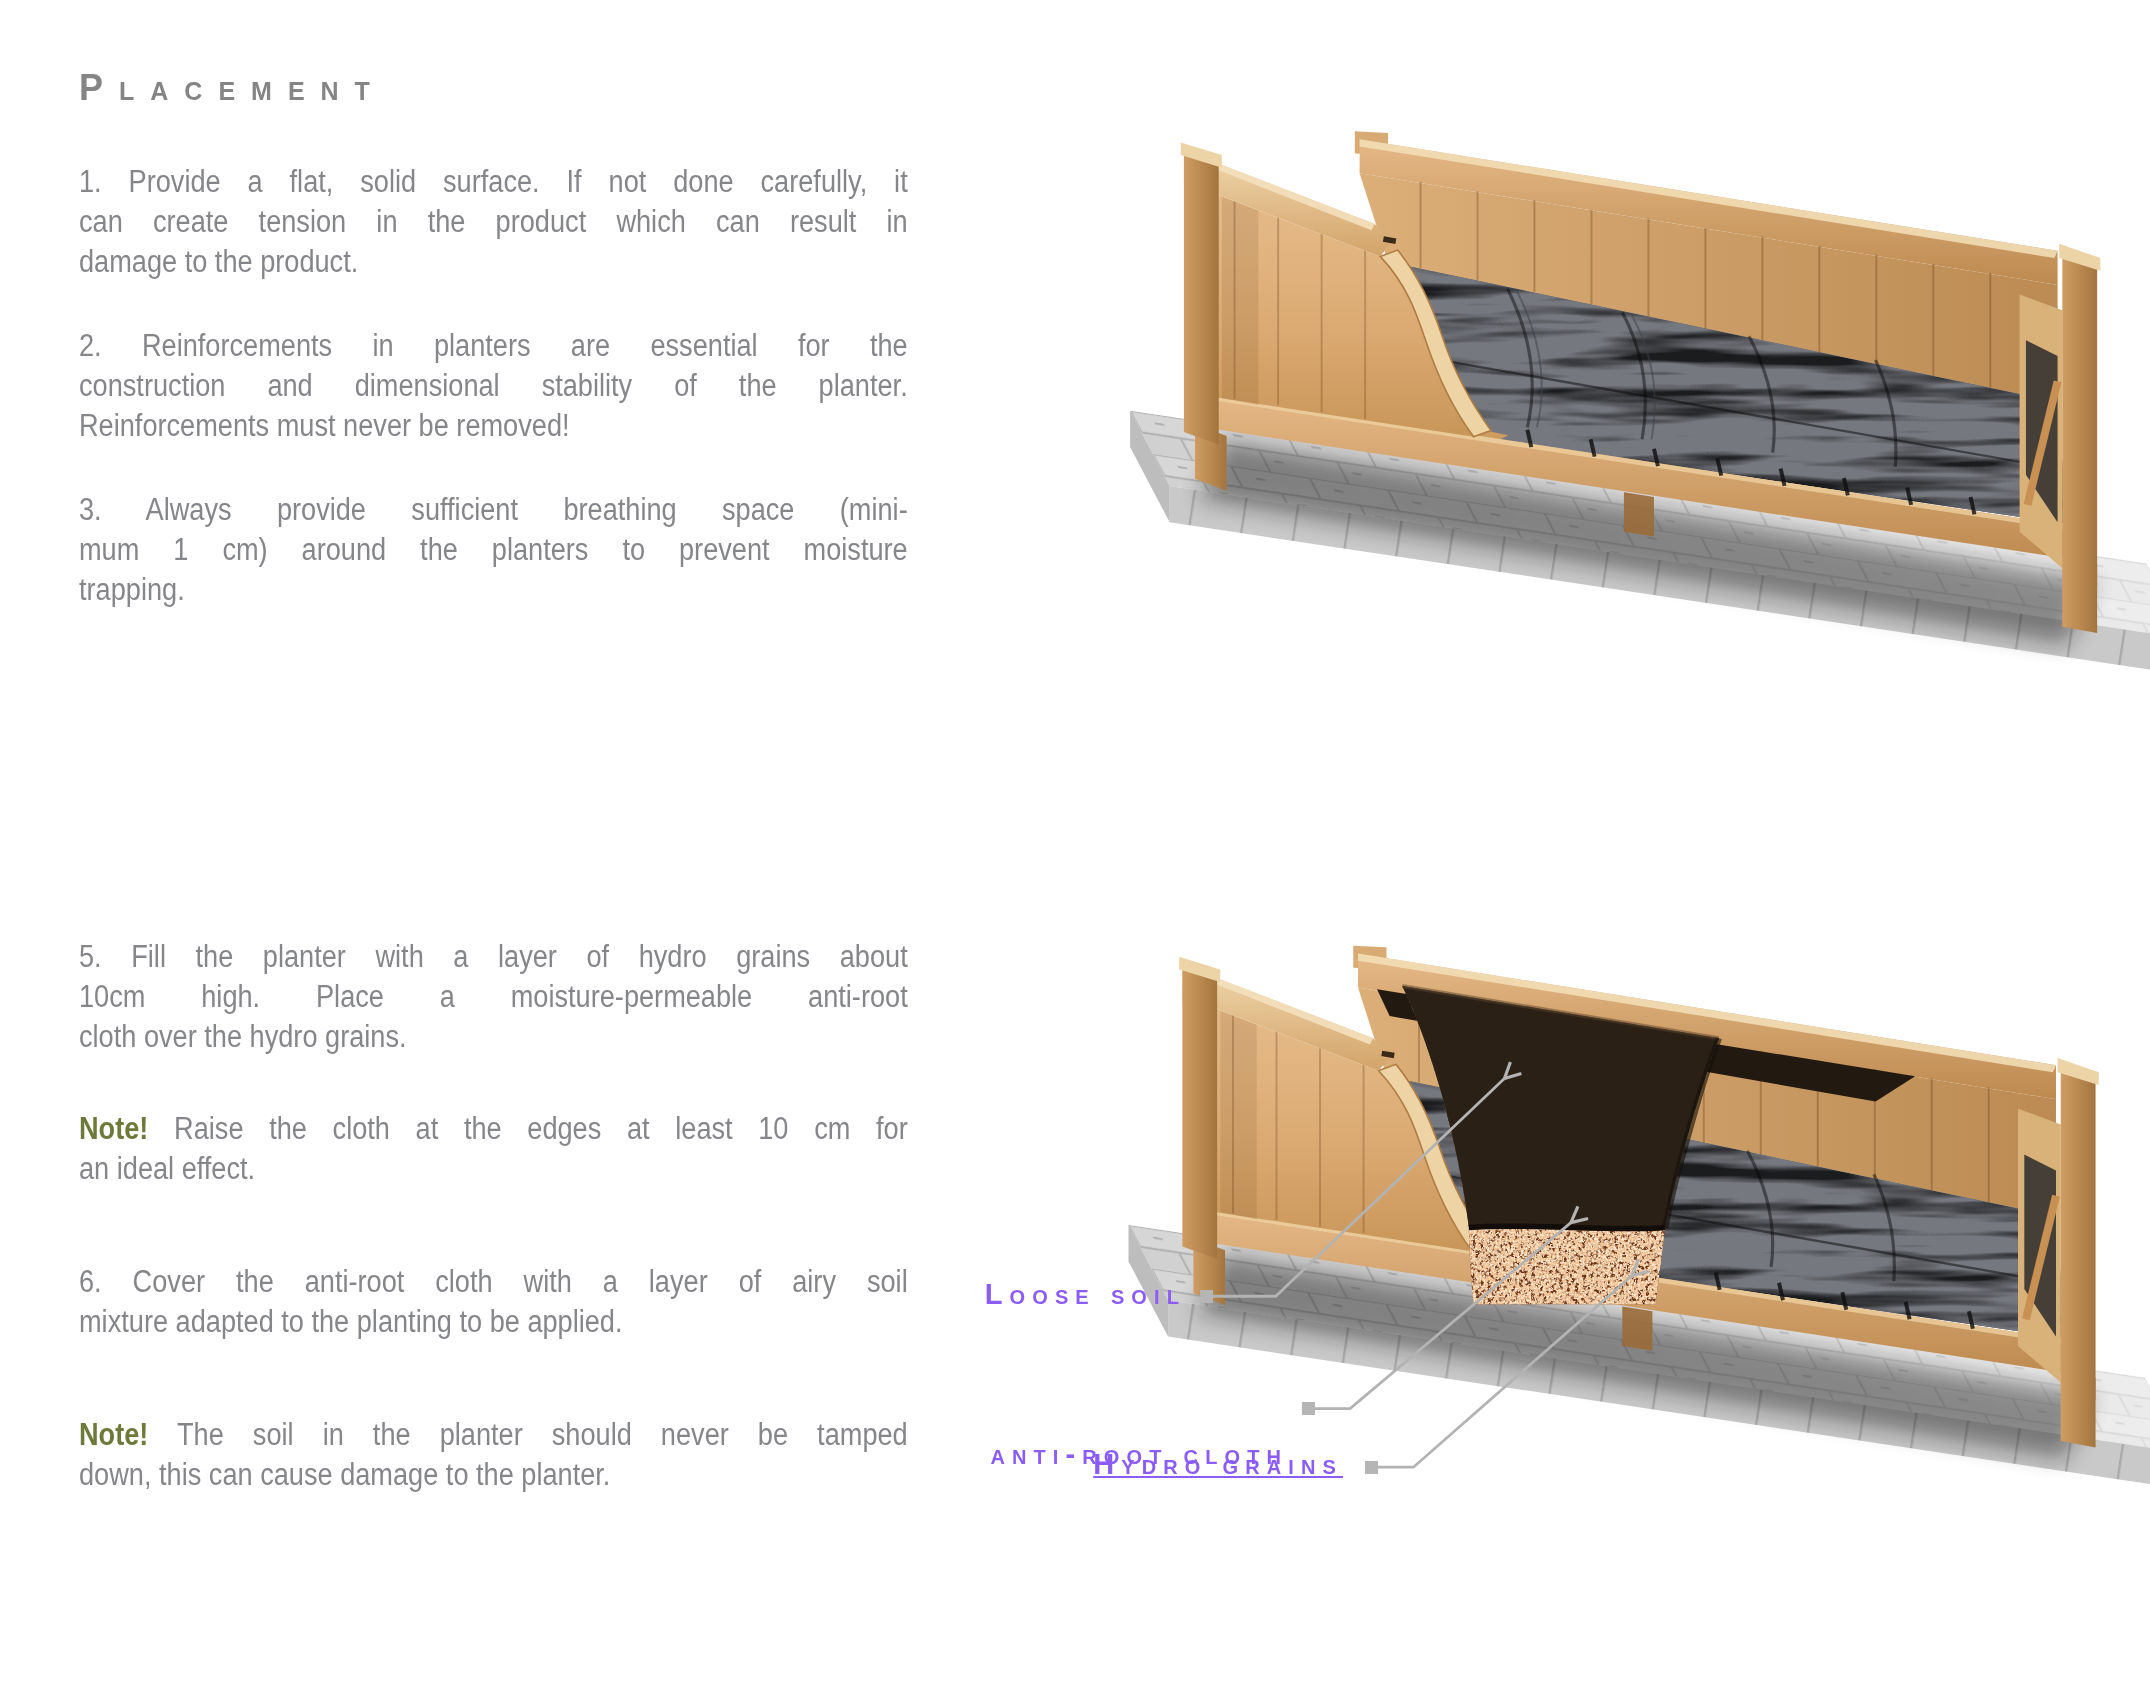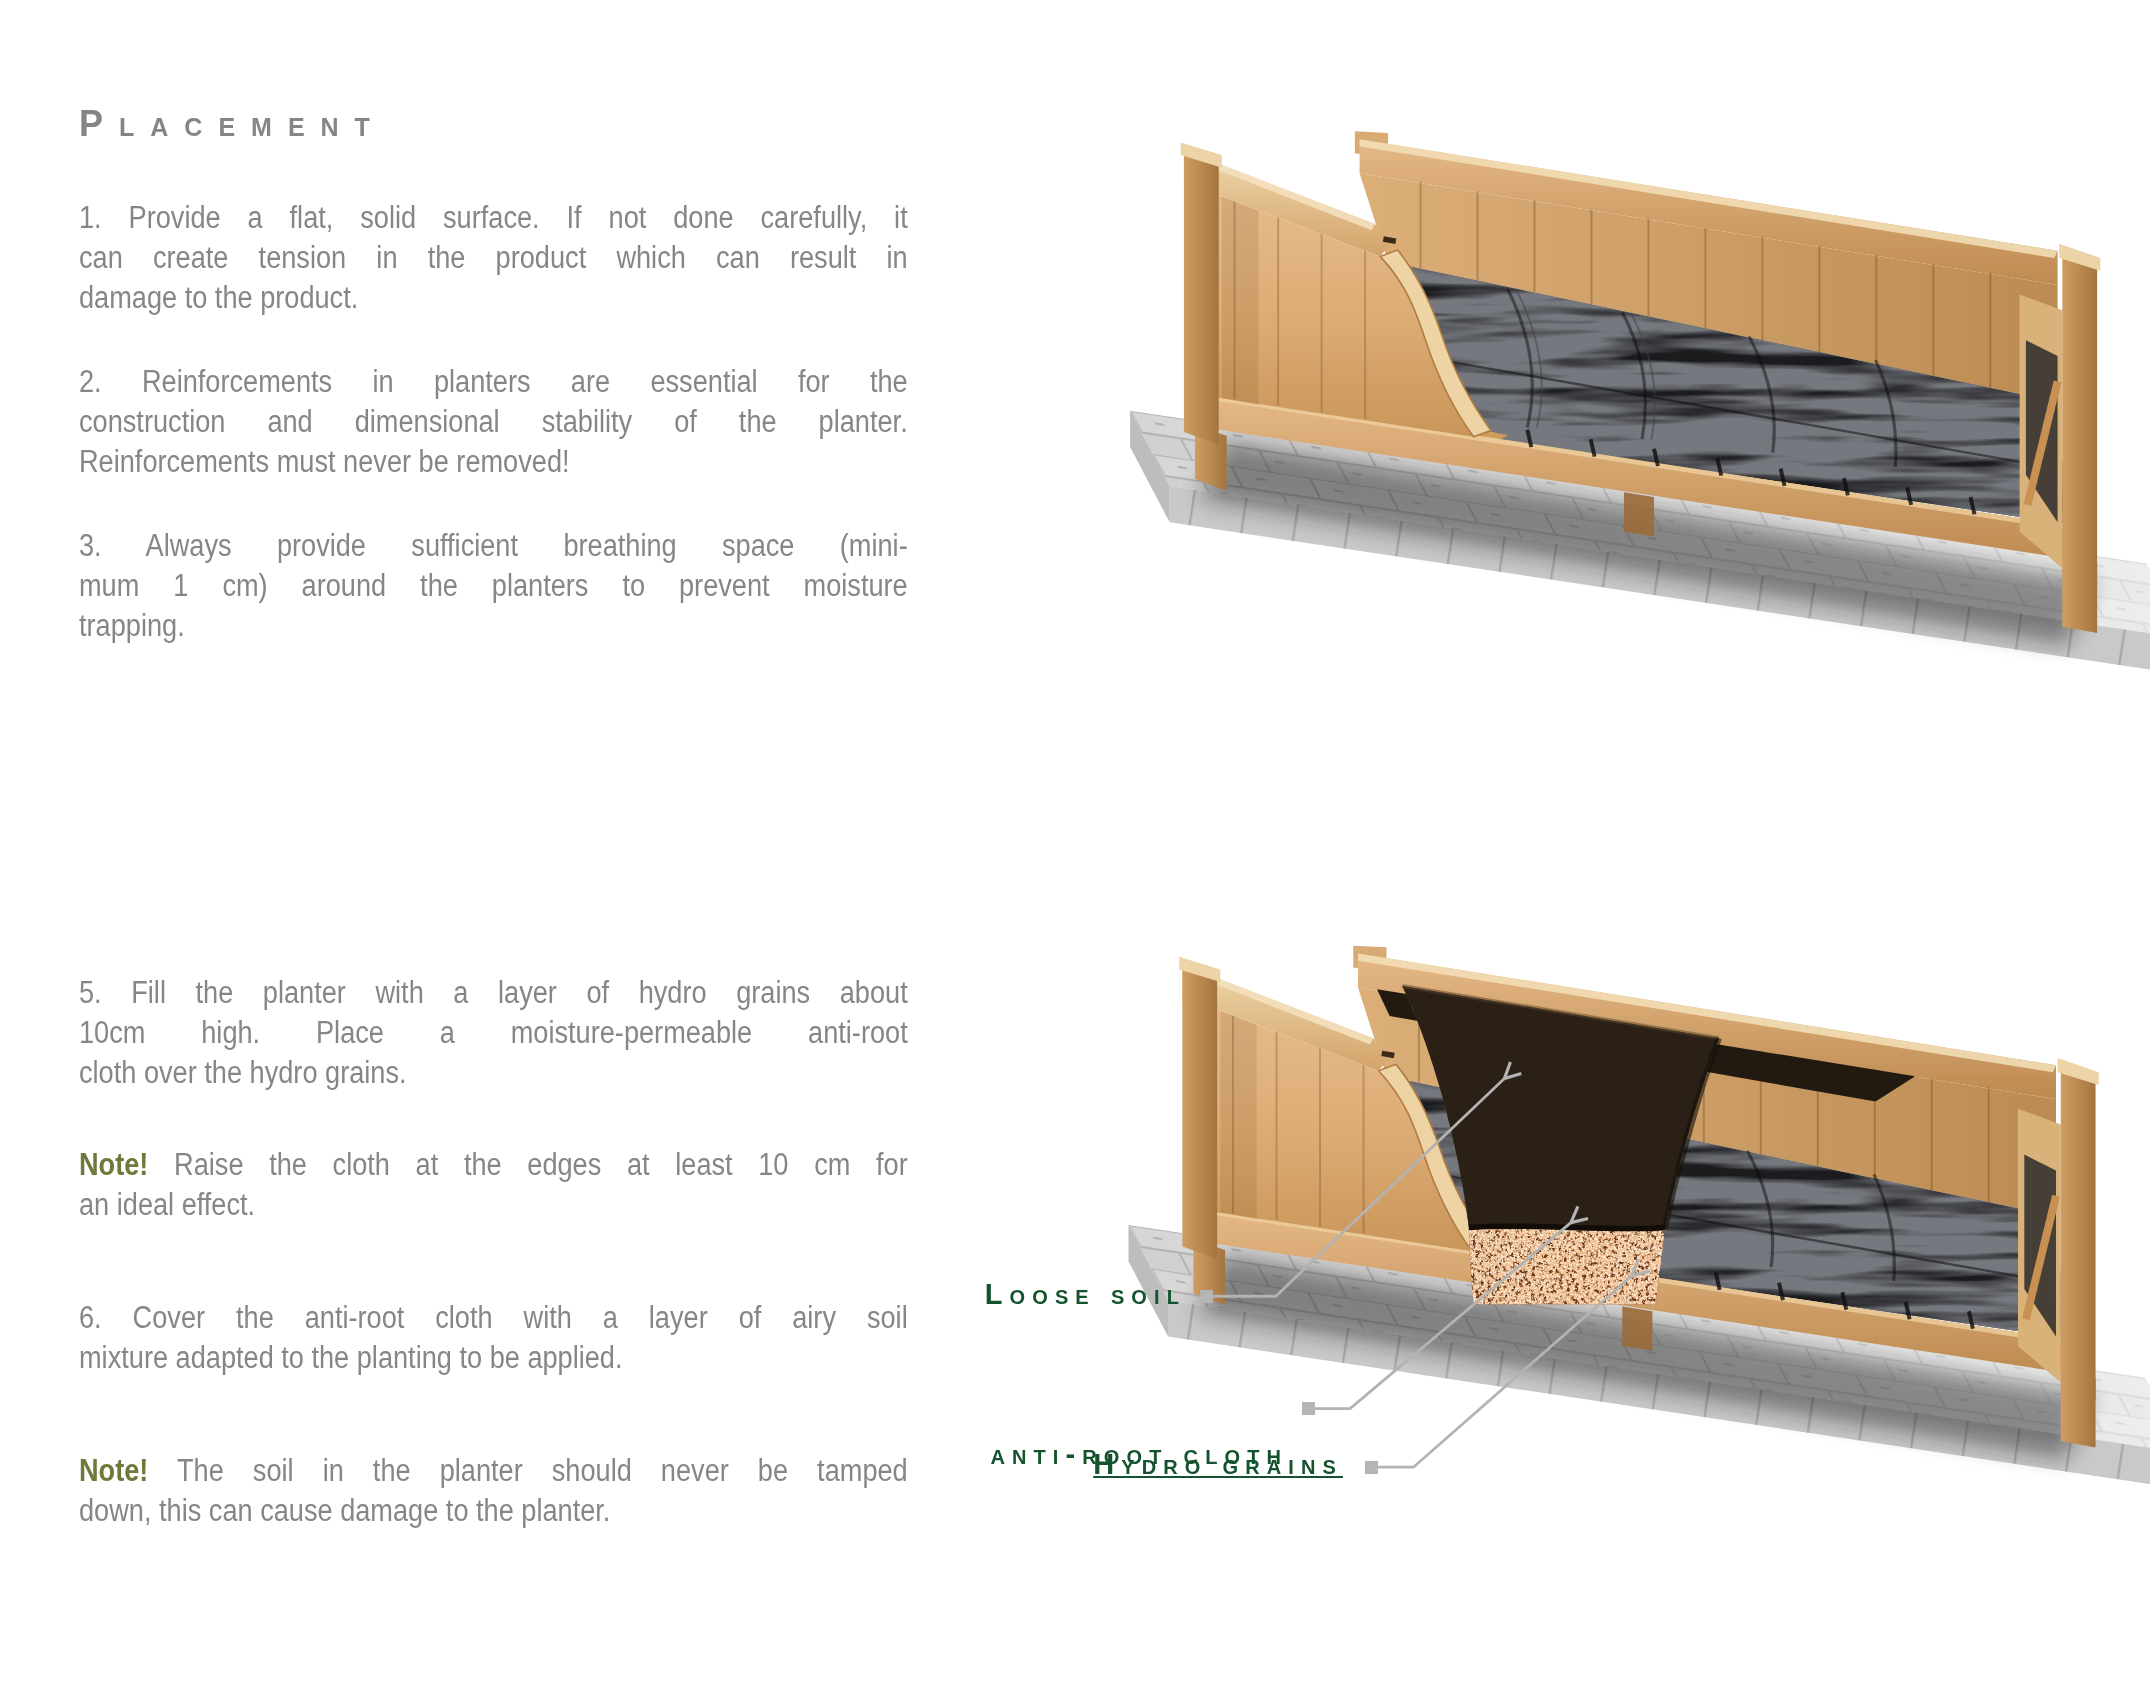--- a/index.html
+++ b/index.html
@@ -1,41 +1,41 @@
 <!DOCTYPE html>
 <html style="font-size:12.7px"><head>
 <meta charset="utf-8">
 <style>
   html,body{margin:0;padding:0;}
   body{
     width:2151px;height:1703px;background:#ffffff;position:relative;overflow:hidden;
     font-family:"Liberation Sans",sans-serif;
   }
   .figures{position:absolute;left:0;top:0;width:2151px;height:1703px;}
-  .sec{position:absolute;left:79px;margin-top:36px;}
+  .sec{position:absolute;left:79px;}
   #sec-placement{top:66px;}
   #sec-advice{top:888px;}
   h2.heading{
     margin:0;font-size:36px;line-height:44px;font-weight:bold;
     font-variant-caps:small-caps;letter-spacing:16px;color:#858585;
   }
   .paras{width:946px;transform:scaleX(0.876);transform-origin:0 0;}
   #sec-placement .paras{margin-top:52px;}
   #sec-advice .paras{margin-top:49px;}
   .para{color:#85868a;font-size:31px;line-height:40px;}
   .para + .para{margin-top:44px;}
   #sec-advice .para:nth-child(2){margin-top:52px;}
   #sec-advice .para:nth-child(n+3){margin-top:73px;}
   .line{text-align:justify;text-align-last:justify;height:40px;white-space:normal;}
   .line.last{text-align-last:left;}
   .note{color:#6e7a3b;font-weight:bold;}
   .fig-label{
     position:absolute;width:506px;text-align:right;font-weight:bold;
     font-variant-caps:small-caps;font-size:29px;line-height:36px;
-    letter-spacing:7.1px;color:#14532d;
+    letter-spacing:7.1px;color:#8b5cf6;
   }
   #label-loose{left:680px;top:1276px;}
   #label-anti{left:782px;top:1436px;}
   #label-hydro{left:837px;top:1446px;text-decoration:underline;}
   .marker{position:absolute;width:12.7px;height:12.7px;background:#b5b5b5;}
   #marker-loose{left:1200px;top:1290px;}
   #marker-anti{left:1302px;top:1402px;}
   #marker-hydro{left:1365px;top:1461px;}
 </style>
 </head>

